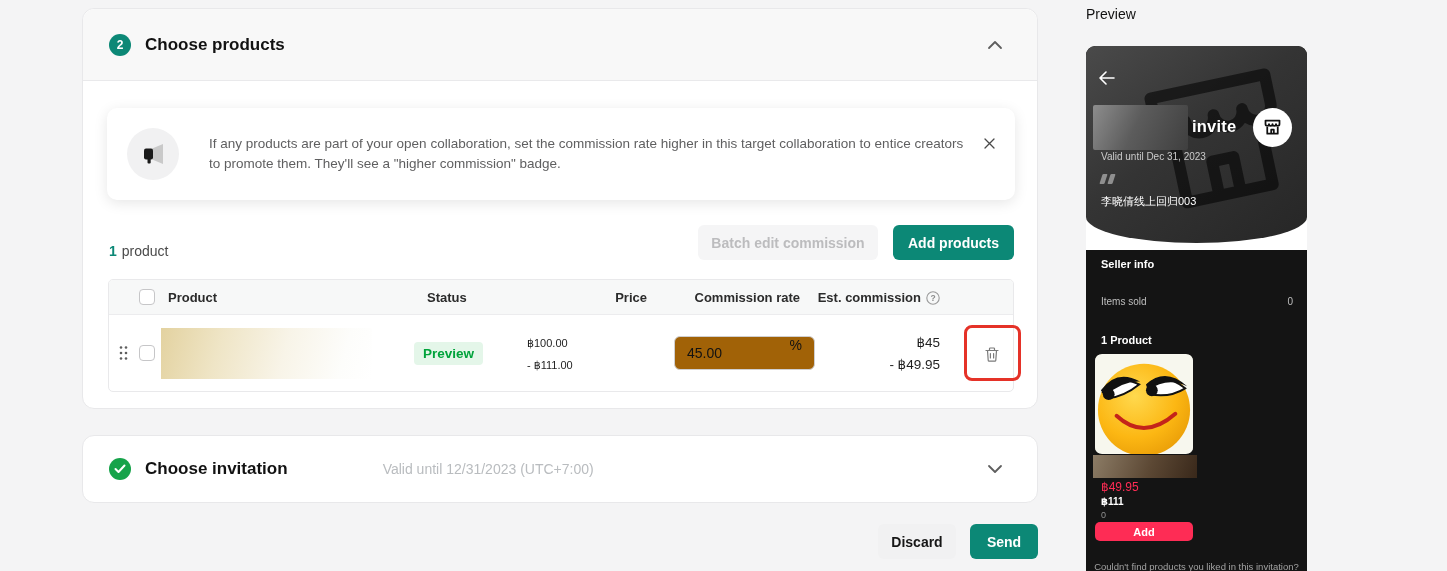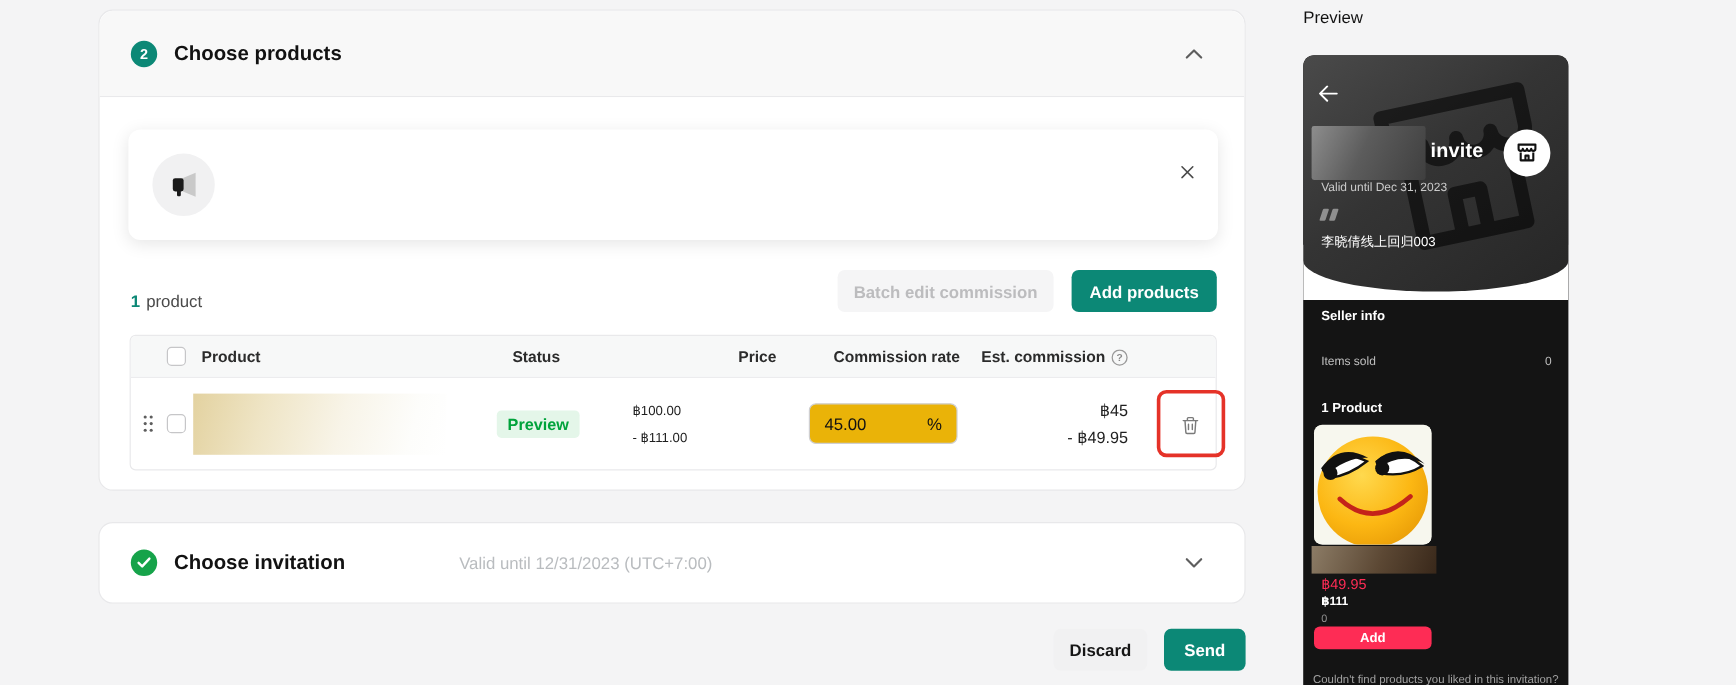--- a/index.html
+++ b/index.html
@@ -74,23 +74,23 @@
   }
   .badge-eligible {
     position:absolute; left:305px; top:27px; height:23px; padding:0 9px;
     background:#e4f6e9; color:#00a33b; font-size:13.5px; font-weight:600;
     border-radius:4px; display:flex; align-items:center;
   }
   .cell-price { position:absolute; left:418px; top:17px; width:120px; text-align:left; font-size:11px; line-height:22px; color:#1f1f1f; }
   .cell-est   { position:absolute; left:631px; top:17px; width:200px; text-align:right; font-size:13.5px; line-height:22px; color:#1f1f1f; }
 
   .comm-input {
-    position:absolute; left:565px; top:21px; width:124px; height:34px;
-    border:1px solid #cfcfd1; border-radius:6px; background:#eab308;
-    display:flex; align-items:center; padding:0 12px;
+    position:absolute; left:565px; top:21px; width:141px; height:34px;
+    border:1px solid #cfcfd1; border-radius:6px; background:#a16207;
+    display:flex; padding:0 12px;
   }
   .comm-input input { border:none; outline:none; width:60px; font-size:14px; color:#121212; font-family:inherit; background:transparent; }
   .comm-suffix { margin-left:auto; font-size:14px; color:#121212; }
 
   .trash-btn { position:absolute; left:869px; top:25px; width:28px; height:28px; }
   .red-annotation {
     position:absolute; left:881px; top:316px; width:57px; height:56px;
     border:3.5px solid #e53228; border-radius:8px; pointer-events:none; z-index:6;
   }
 
@@ -155,20 +155,21 @@
   </div>
 
   <div class="banner">
     <span class="banner-icon-wrap">
       <svg width="26" height="26" viewBox="0 0 26 26">
         <polygon points="11,8 23,3 23,23 11,18" fill="#c9c9c9"></polygon>
         <rect x="4" y="7.5" width="9" height="11" rx="2" fill="#1a1a1a"></rect>
         <rect x="7.5" y="17" width="3.2" height="5.5" rx="1" fill="#1a1a1a"></rect>
       </svg>
     </span>
+    <p class="banner-text">If any products are part of your open collaboration, set the commission rate higher in this target collaboration to entice creators to promote them. They'll see a "higher commission" badge.</p>
     <button class="icon-btn banner-close">
       <svg width="11" height="11" viewBox="0 0 11 11">
           <path d="M1 1 L10 10 M10 1 L1 10" stroke="#4a4a4a" stroke-width="1.3" stroke-linecap="round"></path>
         </svg>
     </button>
   </div>
 
   <div class="count-line">
     <span class="count-num">1</span>
     <span>product</span>

